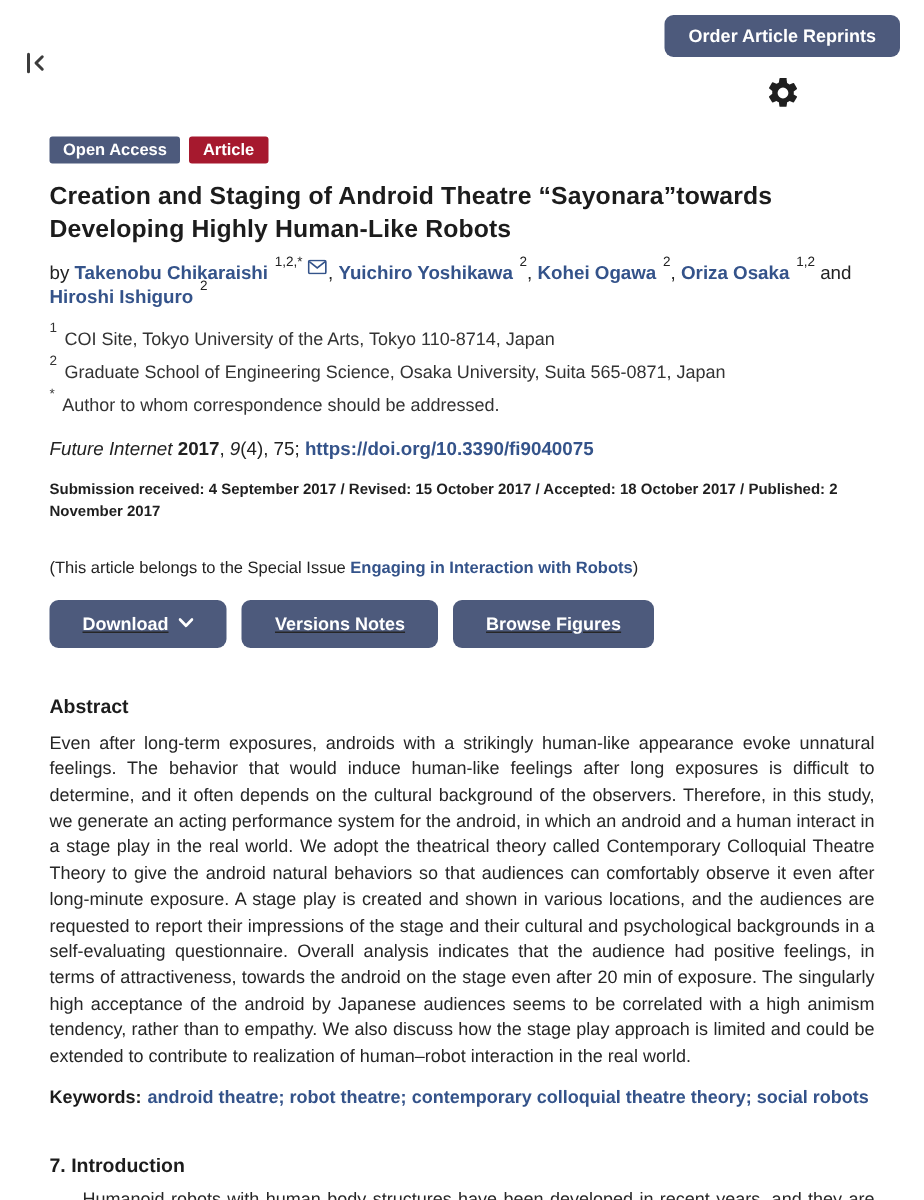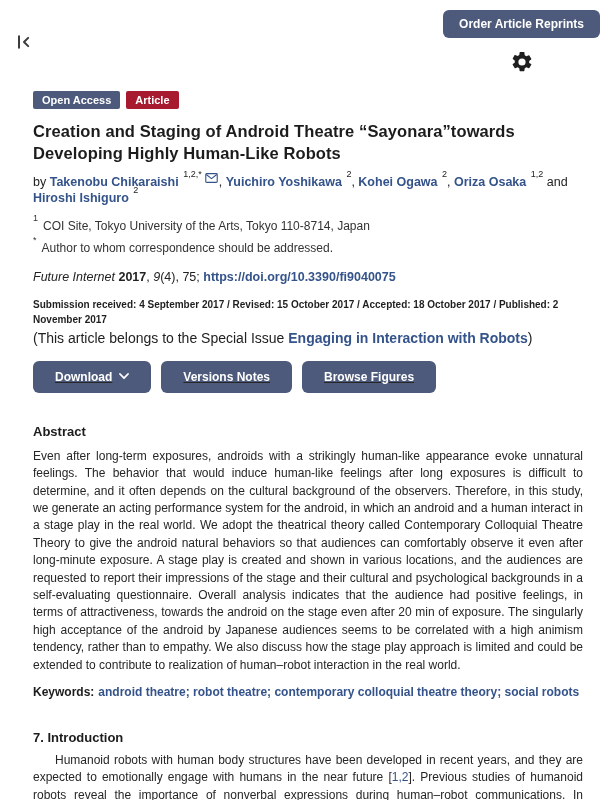--- a/index.html
+++ b/index.html
@@ -30,21 +30,21 @@
   .env { margin:0 1px 0 3px; position:relative; top:-3px; cursor:pointer; display:inline-block; }
   .affils { margin-top:12px; }
   .affil { font-size:12px; color:#333; margin-bottom:6px; padding-left:14px; text-indent:-14px; }
   .affil sup.m { font-size:9px; position:relative; top:-4px; margin-right:5px; }
   .citation { margin-top:15px; font-size:12.5px; color:#222; }
   .citation .jr { font-style:italic; }
   .citation .yr { font-weight:bold; }
   .citation .vol { font-style:italic; }
   a.lnk { color:var(--link,#34538a); font-weight:bold; text-decoration:none; cursor:pointer; }
   .dates { margin-top:13px; font-size:10px; font-weight:bold; color:#1f1f1f; line-height:1.55; }
-  .special { margin-top:2px; font-size:14px; color:#222; }
+  .special { margin-top:23px; font-size:11px; color:#222; }
   .actions { margin-top:15px; display:flex; gap:10px;text-decoration:underline; }
   .actions .btn { padding:9px 22px; }
   h2.sec { margin-top:31px; font-size:13px; color:#1c1c1c; }
   p.body-text {
     margin-top:9px; font-size:12px; line-height:1.45; text-align:justify; color:#262626;
   }
   p.indent { text-indent:22px; margin-top:7px; }
   .cite { color:var(--link,#34538a); text-decoration:none; cursor:pointer; }
   .keywords { margin-top:11px; font-size:12px; font-weight:bold; }
   .keywords .kw { color:var(--link,#34538a); text-decoration:none; cursor:pointer; }
@@ -82,20 +82,21 @@
 
     <h1 class="title">Creation and Staging of Android Theatre “Sayonara”towards Developing Highly Human-Like Robots</h1>
 
     <p class="byline" id="byline"><span>by </span><a class="author">Takenobu Chikaraishi</a><sup class="s"> 1,2,*</sup><span class="env"><svg width="13" height="10" viewBox="0 0 14 11" fill="none" stroke="#34538a" stroke-width="1.2">
             <rect x="0.7" y="0.7" width="12.6" height="9.6" rx="1"></rect>
             <polyline points="1.2,1.6 7,6.2 12.8,1.6"></polyline>
           </svg></span>, <a class="author">Yuichiro Yoshikawa</a><sup class="s"> 2</sup>, <a class="author">Kohei Ogawa</a><sup class="s"> 2</sup>, <a class="author">Oriza Osaka</a><sup class="s"> 1,2</sup> and <a class="author">Hiroshi Ishiguro</a><sup class="s"> 2</sup></p>
 
     <div class="affils" id="affils">
         <div class="affil"><sup class="m">1</sup>COI Site, Tokyo University of the Arts, Tokyo 110-8714, Japan</div>
+        <div class="affil"><sup class="m">2</sup>Graduate School of Engineering Science, Osaka University, Suita 565-0871, Japan</div>
         <div class="affil"><sup class="m">*</sup>Author to whom correspondence should be addressed.</div>
       </div>
 
     <p class="citation">
       <span class="jr">Future Internet </span><span class="yr">2017</span><span>, </span><span class="vol">9</span><span>(4), 75; </span><a class="lnk">https://doi.org/10.3390/fi9040075</a>
     </p>
 
     <p class="dates">Submission received: 4 September 2017 / Revised: 15 October 2017 / Accepted: 18 October 2017 / Published: 2 November 2017</p>
 
     <p class="special"><span>(This article belongs to the Special Issue </span><a class="lnk">Engaging in Interaction with Robots</a><span>)</span></p>

